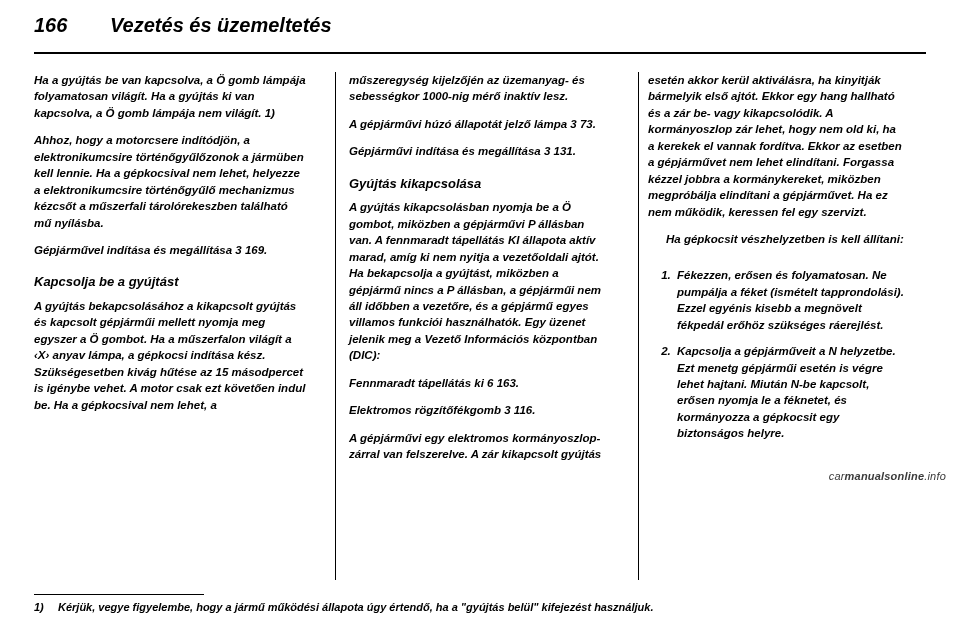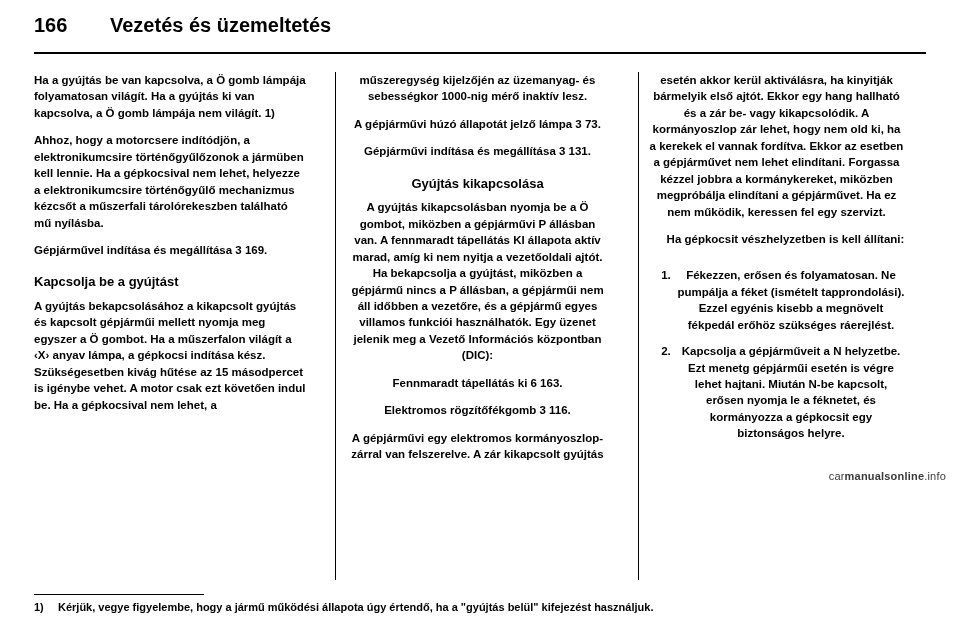--- a/index.html
+++ b/index.html
@@ -12,20 +12,21 @@
     background: #ffffff;
     font-family: "Liberation Sans", sans-serif;
     color: #000000;
     overflow: hidden;
   }
   .page {
     position: relative;
     width: 960px;
     height: 486px;
     box-sizing: border-box;
+    font-style: italic;
   }
   
   .header {
     position: absolute;
     top: 14px;
     left: 34px;
     right: 34px;
     height: 34px;
   }
   .header-inner {
@@ -61,21 +62,20 @@
     gap: 12px;
   }
   .col {
     width: 287px;
     padding-right: 14px;
     box-sizing: border-box;
     position: relative;
   }
   .col + .col {
     padding-left: 16px;
-    text-align: center;
   }
   .divider {
     position: absolute;
     top: 0;
     bottom: 0;
     width: 1px;
     background: #000000;
   }
   .divider.d1 { left: 301px; }
   .divider.d2 { left: 604px; }

